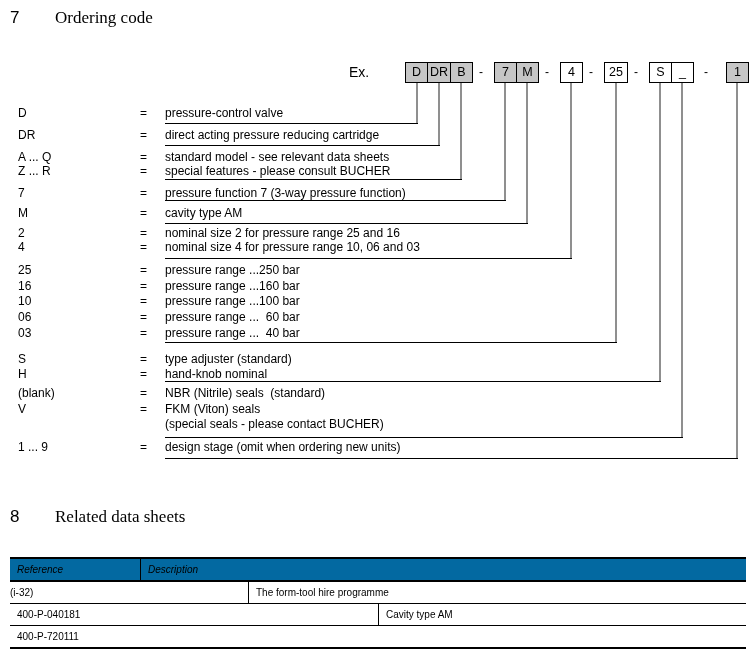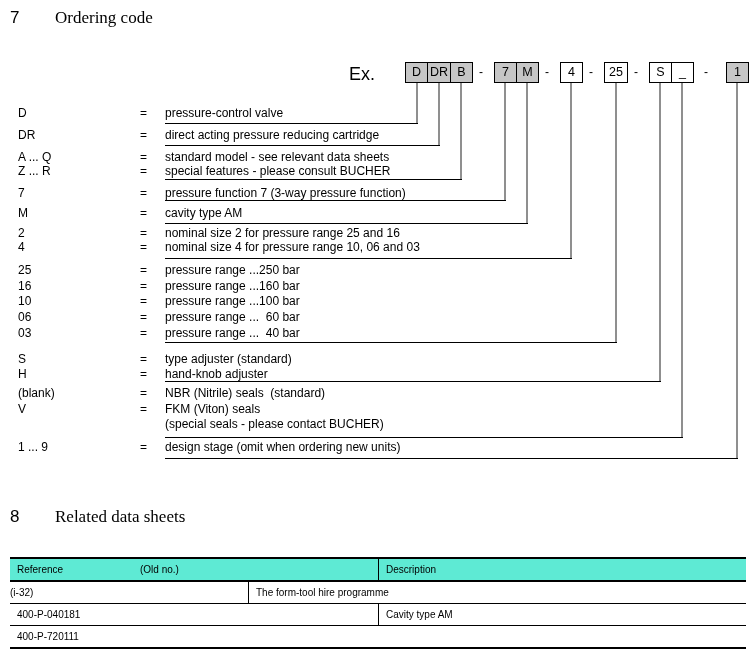--- a/index.html
+++ b/index.html
@@ -1,36 +1,36 @@
 <!DOCTYPE html>
 <html><head>
 <meta charset="utf-8">
 <style>
   html,body{margin:0;padding:0;background:#fff;}
   .page{position:relative;width:755px;height:660px;background:#ffffff;
         font-family:"Liberation Sans",sans-serif;color:#000;overflow:hidden;}
   .hnum{position:absolute;left:10px;font-size:17px;}
   .htitle{position:absolute;left:55px;font-size:17px;font-family:Liberation Serif, serif;}
-  .ex-label{position:absolute;left:349px;top:64px;font-size:18px;}
+  .ex-label{position:absolute;left:349px;top:64px;font-size:14px;}
   .code-box{position:absolute;top:62px;height:21px;box-sizing:border-box;
             border:1px solid #000;text-align:center;font-size:12.5px;line-height:19px;background:#fff;}
   .code-box.shaded{background:#c6c6c6;}
   .sep{position:absolute;top:62px;height:21px;width:12px;line-height:21px;
        text-align:center;font-size:12px;}
   .orow{position:absolute;left:0;height:15px;font-size:12px;}
   .orow .code{position:absolute;left:18px;white-space:pre;}
   .orow .eq{position:absolute;left:140px;}
   .orow .txt{position:absolute;left:165px;white-space:pre;}
   .orow .b{font-weight:normal;}
   .rule{position:absolute;height:1px;background:#000;}
   .vline{position:absolute;width:2px;background:#8f8f8f;}
   .tbl{position:absolute;left:10px;top:557px;width:736px;
        border-top:2px solid #000;border-bottom:2px solid #000;font-size:10px;}
   .tr{display:flex;height:21px;line-height:21px;}
-  .tr.head{background:#5eead4;border-bottom:2px solid #000;}
+  .tr.head{background:#0369a1;border-bottom:2px solid #000;font-style:italic;}
   .tr.body{border-bottom:1px solid #000;}
   .tr.body.last{border-bottom:none;}
   .c1{width:130px;padding-left:7px;box-sizing:border-box;}
   .c2{width:238px;box-sizing:border-box;}
   .c3{flex:1;border-left:1px solid #000;padding-left:7px;box-sizing:border-box;}
 </style>
 </head>
 <body>
 
 <div class="page">
@@ -144,21 +144,21 @@
     <span class="txt"><span>pressure range ...  40 bar</span><span class="b"></span></span>
   </div>
   <div class="orow" style="top:352px">
     <span class="code">S</span>
     <span class="eq">=</span>
     <span class="txt"><span>type adjuster </span><span class="b">(standard)</span></span>
   </div>
   <div class="orow" style="top:367px">
     <span class="code">H</span>
     <span class="eq">=</span>
-    <span class="txt"><span>hand-knob adjuster</span><span class="b"></span></span>
+    <span class="txt"><span>hand-knob nominal</span><span class="b"></span></span>
   </div>
   <div class="orow" style="top:386px">
     <span class="code">(blank)</span>
     <span class="eq">=</span>
     <span class="txt"><span>NBR (Nitrile) seals  </span><span class="b">(standard)</span></span>
   </div>
   <div class="orow" style="top:402px">
     <span class="code">V</span>
     <span class="eq">=</span>
     <span class="txt"><span>FKM (Viton) seals</span><span class="b"></span></span>
@@ -173,21 +173,20 @@
     <span class="eq">=</span>
     <span class="txt"><span>design stage (omit when ordering new units)</span><span class="b"></span></span>
   </div>
 
   <span class="hnum" style="top:507px">8</span>
   <span class="htitle" style="top:507px">Related data sheets</span>
 
   <div class="tbl">
     <div class="tr head">
       <span class="c1">Reference</span>
-      <span class="c2">(Old no.)</span>
       <span class="c3">Description</span>
     </div>
     <div class="tr body">
       <span class="c2">(i-32)</span>
       <span class="c3">The form-tool hire programme</span>
     </div>
     <div class="tr body">
       <span class="c1">400-P-040181</span>
       <span class="c2"></span>
       <span class="c3">Cavity type AM</span>

